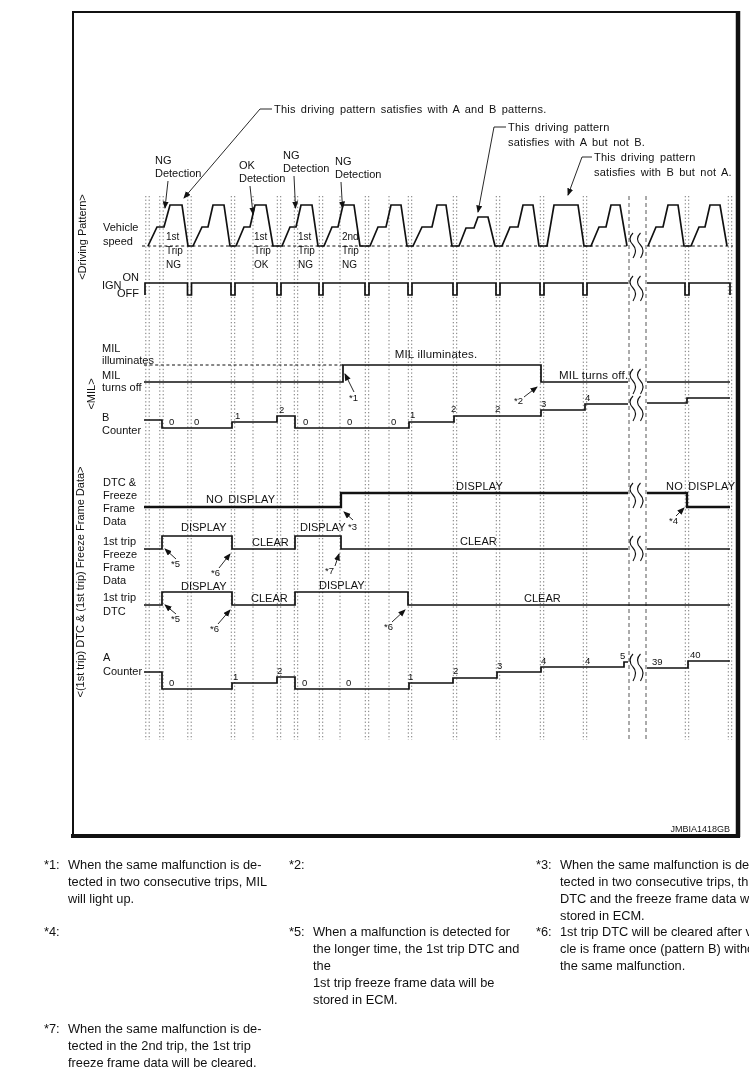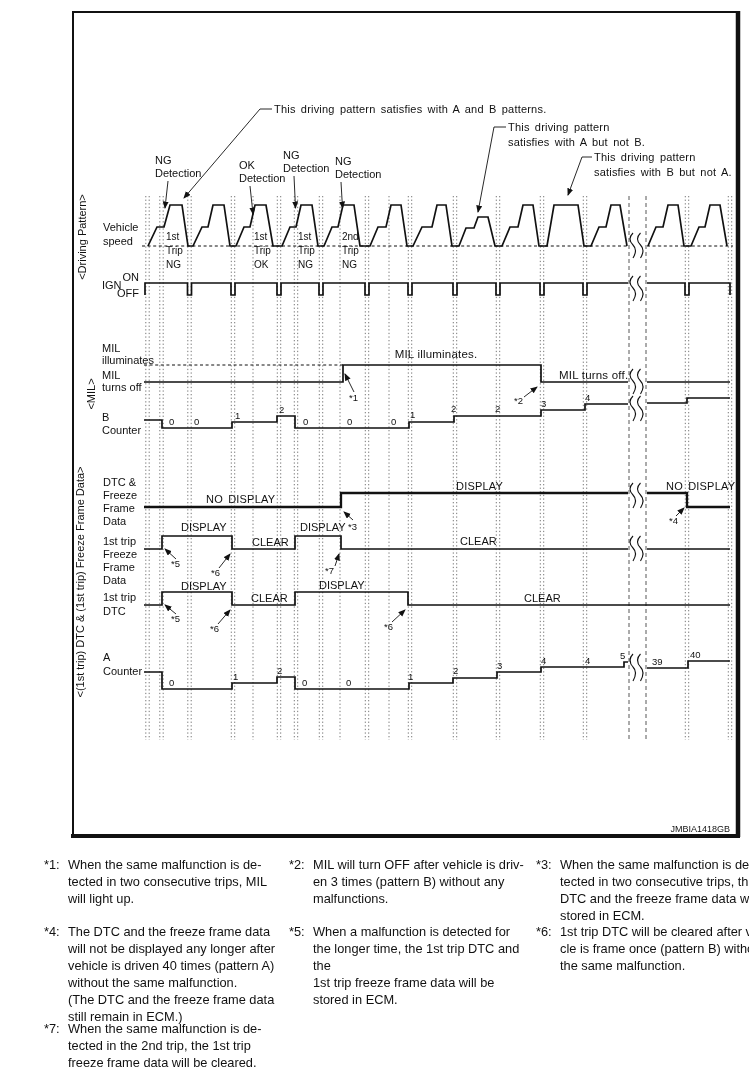--- a/index.html
+++ b/index.html
@@ -288,39 +288,30 @@
 
 <div class="footnotes">
   <div class="fn" style="left:8px;top:856px;width:240px;">
     <span class="id">*1:</span>
     <span class="tx">When the same malfunction is de-
 tected in two consecutive trips, MIL
 will light up.</span>
   </div>
   <div class="fn" style="left:253px;top:856px;width:240px;">
     <span class="id">*2:</span>
-    <span class="tx">MIL will turn OFF after vehicle is driv-
-en 3 times (pattern B) without any
-malfunctions.</span>
   </div>
   <div class="fn" style="left:500px;top:856px;width:249px;">
     <span class="id">*3:</span>
     <span class="tx">When the same malfunction is de-
 tected in two consecutive trips, the
 DTC and the freeze frame data will be
 stored in ECM.</span>
   </div>
   <div class="fn" style="left:8px;top:923px;width:240px;">
     <span class="id">*4:</span>
-    <span class="tx">The DTC and the freeze frame data
-will not be displayed any longer after
-vehicle is driven 40 times (pattern A)
-without the same malfunction.
-(The DTC and the freeze frame data
-still remain in ECM.)</span>
   </div>
   <div class="fn" style="left:253px;top:923px;width:240px;">
     <span class="id">*5:</span>
     <span class="tx">When a malfunction is detected for
 the longer time, the 1st trip DTC and the
 1st trip freeze frame data will be
 stored in ECM.</span>
   </div>
   <div class="fn" style="left:500px;top:923px;width:249px;">
     <span class="id">*6:</span>

